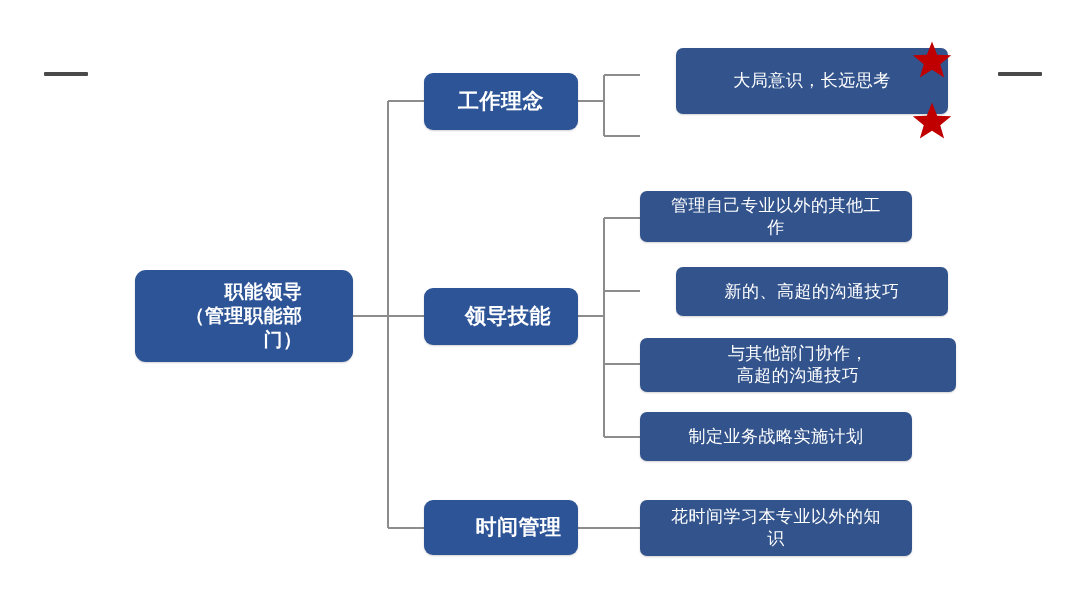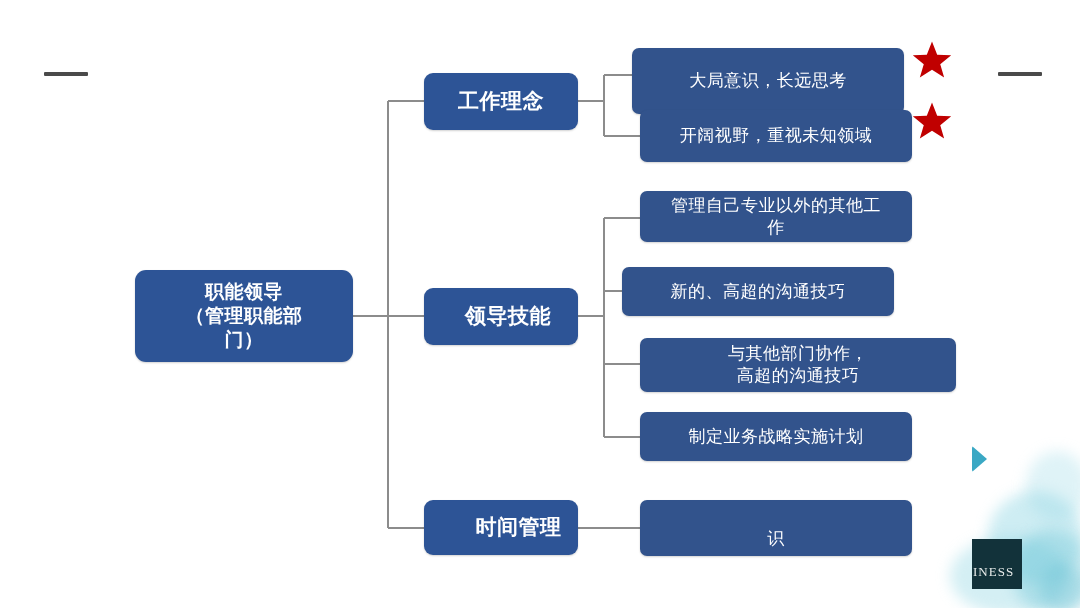--- a/index.html
+++ b/index.html
@@ -157,75 +157,63 @@
       <path d="M604 218 V 437"></path>
       <path d="M604 218 H 640"></path>
       <path d="M604 291 H 640"></path>
       <path d="M604 364 H 640"></path>
       <path d="M604 437 H 640"></path>
 
       <path d="M578 528 H 640"></path>
     </g>
   </svg>
 
-  <div class="node node-root" style="left:135px; top:270px; width:218px; height:92px;">
+  <div class="node node-root" style="left:135px; top:270px; width:218px; height:92px;text-align:right;">
     <span>
       <span>职能领导</span><br>
       <span>（管理职能部</span><br>
       <span>门）</span>
     </span>
   </div>
 
   <div class="node node-branch" style="left:424px; top:73px; width:154px; height:57px;">工作理念</div>
 
-  <div class="node node-leaf" style="left:632px; top:48px; width:272px; height:66px;">大局意识，长远思考</div>
-
-  <div class="node node-leaf" style="left:640px; top:110px; width:272px; height:52px;">开阔视野，重视未知领域</div>
+  <div class="node node-leaf" style="left:676px; top:48px; width:272px; height:66px;">大局意识，长远思考</div>
+
 
   <div class="node node-branch" style="left:424px; top:288px; width:154px; height:57px;padding-left:22px;">领导技能</div>
 
   <div class="node node-leaf" style="left:640px; top:191px; width:272px; height:51px;">
     <span>
       <span>管理自己专业以外的其他工</span><br>
       <span>作</span>
     </span>
   </div>
 
-  <div class="node node-leaf" style="left:622px; top:267px; width:272px; height:49px;">新的、高超的沟通技巧</div>
+  <div class="node node-leaf" style="left:676px; top:267px; width:272px; height:49px;">新的、高超的沟通技巧</div>
 
   <div class="node node-leaf" style="left:640px; top:338px; width:316px; height:54px;">
     <span>
       <span>与其他部门协作，</span><br>
       <span>高超的沟通技巧</span>
     </span>
   </div>
 
   <div class="node node-leaf" style="left:640px; top:412px; width:272px; height:49px;">制定业务战略实施计划</div>
 
   <div class="node node-branch" style="left:424px; top:500px; width:154px; height:55px;padding-left:43px;">时间管理</div>
 
   <div class="node node-leaf" style="left:640px; top:500px; width:272px; height:56px;">
     <span>
-      <br>
+      <span>花时间学习本专业以外的知</span><br>
       <span>识</span>
     </span>
   </div>
 
   <svg class="star" style="left:912px; top:40px;" viewBox="0 0 50 50" xmlns="http://www.w3.org/2000/svg">
     <polygon points="25,2 31.5,18.5 49,19.2 35.3,30.2 40.2,47 25,37.2 9.8,47 14.7,30.2 1,19.2 18.5,18.5" fill="#c00000"></polygon>
   </svg>
   <svg class="star" style="left:912px; top:101px;" viewBox="0 0 50 50" xmlns="http://www.w3.org/2000/svg">
     <polygon points="25,2 31.5,18.5 49,19.2 35.3,30.2 40.2,47 25,37.2 9.8,47 14.7,30.2 1,19.2 18.5,18.5" fill="#c00000"></polygon>
   </svg>
 
-  <div id="watermark">
-    <div class="wm-blob" style="left:58px;  top:58px;  width:96px; height:92px;  background:rgba(120,205,222,0.36);"></div>
-    <div class="wm-blob" style="left:96px;  top:18px;  width:62px; height:70px;  background:rgba(150,215,228,0.30);"></div>
-    <div class="wm-blob" style="left:20px;  top:104px; width:120px;height:78px;  background:rgba(130,208,222,0.34);"></div>
-    <div class="wm-blob" style="left:82px;  top:96px;  width:80px; height:86px;  background:rgba(86,188,210,0.30);"></div>
-    <div class="wm-blob" style="left:110px; top:132px; width:48px; height:48px;  background:rgba(70,178,202,0.26);"></div>
-    <div class="wm-arrow"></div>
-    <div id="wm-logo">
-      <span>INESS</span>
-    </div>
-  </div>
 
 </div>
 
 </body></html>

